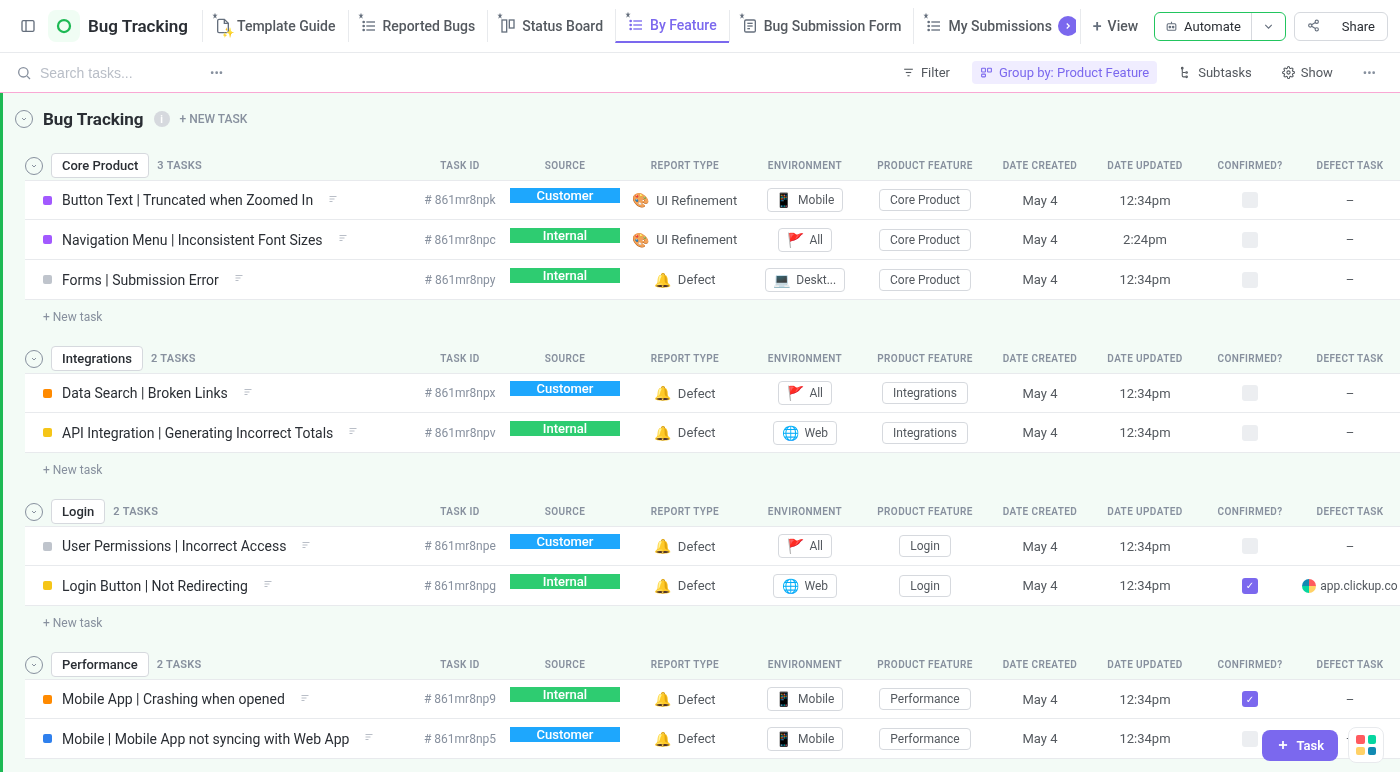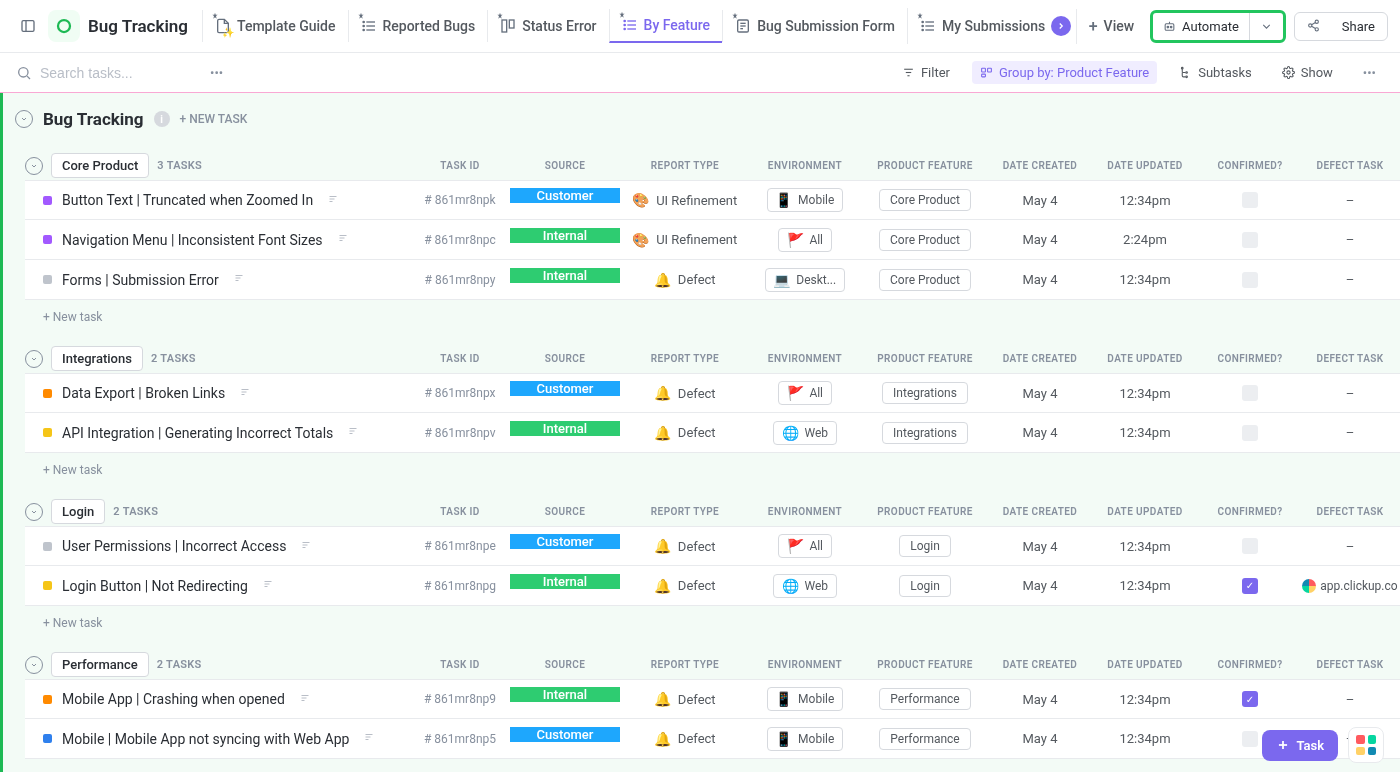--- a/index.html
+++ b/index.html
@@ -10,21 +10,21 @@
 .icon-button { width: 32px; height: 32px; display: flex; align-items: center; justify-content: center; border-radius: 6px; cursor: pointer; color: #656f7d; }
 .app-logo { width: 32px; height: 32px; border-radius: 8px; background: #f0fdf4; display:flex; align-items:center; justify-content:center; margin-right:4px;}
 .app-title { font-size: 17px; font-weight: 600; margin-right: 10px; color:#2a2e34;}
 .tabs { display: flex; align-items: center; flex: 1; gap: 0; overflow:hidden;}
 .tab { display: flex; align-items: center; gap: 6px; padding: 8px 12px; cursor: pointer; color: #54595f; font-size: 14px; font-weight: 500; border-left: 1px solid #e8eaed; white-space: nowrap;}
 .tab.active { color: #7b68ee; border-bottom: 2px solid #7b68ee; }
 .tab .tab-icon { width: 16px; height: 16px; display:flex; align-items:center; justify-content:center; color:#656f7d; position:relative;}
 .tab.active .tab-icon { color: #7b68ee; }
 .top-right { display: flex; align-items: center; gap: 8px; }
 .btn { display: flex; align-items: flex-start; gap: 22px; padding: 6px 12px; border: 1px solid #d6d9de; border-radius: 6px; cursor: pointer; font-size: 13px; background:#fff; color:#2a2e34;}
-.btn-split { display:flex; border:3px solid #22c55e; border-radius:6px; overflow:hidden;}
+.btn-split { display:flex; border:1px solid #22c55e; border-radius:6px; overflow:hidden;}
 .btn-split .seg { padding:6px 10px; display:flex; align-items:center; gap:6px; cursor:pointer; }
 .btn-split .seg + .seg { border-left:1px solid #d6d9de; }
 .nav-circle { width:20px;height:20px;border-radius:50%;background:#7b68ee;display:flex;align-items:center;justify-content:center;color:#fff;font-size:11px;}
 
 
 .toolbar { display:flex; align-items:center; justify-content:space-between; padding: 8px 16px; border-bottom: 1px solid #f9a8d4;}
 .toolbar-left { display:flex; align-items:center; gap:12px; color:#87909e;}
 .search-wrap { display:flex; align-items:center; gap:8px; color:#87909e;}
 .search-input { border:none; outline:none; font-size:14px; color:#2a2e34; width:150px;}
 .search-input::placeholder { color: #b9bec7; }
@@ -142,21 +142,21 @@
       <div class="tab">
         <span class="tab-icon" style="position:relative">
           <svg width="8" height="8" viewBox="0 0 24 24" style="position:absolute;top:-6px;left:-4px" fill="#656f7d">
             <path d="M12 2l2 6h6l-5 4 2 8-5-4-5 4 2-8-5-4h6z"></path>
           </svg>
           <svg class="svg" viewBox="0 0 24 24" fill="none" stroke="currentColor" stroke-width="2">
             <rect x="3" y="3" width="7" height="18"></rect>
             <rect x="14" y="3" width="7" height="12"></rect>
           </svg>
         </span>
-        <span>Status Error</span>
+        <span>Status Board</span>
       </div>
       <div class="tab active">
         <span class="tab-icon" style="position:relative">
           <svg width="8" height="8" viewBox="0 0 24 24" style="position:absolute;top:-6px;left:-4px" fill="#656f7d">
             <path d="M12 2l2 6h6l-5 4 2 8-5-4-5 4 2-8-5-4h6z"></path>
           </svg>
           <svg class="svg" viewBox="0 0 24 24" fill="none" stroke="currentColor" stroke-width="2">
             <line x1="8" y1="6" x2="21" y2="6"></line>
             <line x1="8" y1="12" x2="21" y2="12"></line>
             <line x1="8" y1="18" x2="21" y2="18"></line>
@@ -462,21 +462,21 @@
       <div class="col-header c-dc">DATE CREATED</div>
       <div class="col-header c-du">DATE UPDATED</div>
       <div class="col-header c-conf">CONFIRMED?</div>
       <div class="col-header c-def">DEFECT TASK</div>
     </div>
         </div>
         <div class="rows">
           <div class="task-row">
       <div class="name-cell">
         <div class="status-square" style="background:#ff8a00"></div>
-        <span class="task-name">Data Export | Broken Links</span>
+        <span class="task-name">Data Search | Broken Links</span>
         <span class="subtask-icon"><svg width="12" height="12" viewBox="0 0 24 24" fill="none" stroke="currentColor" stroke-width="2">
                   <line x1="5" y1="7" x2="19" y2="7"></line>
                   <line x1="5" y1="12" x2="15" y2="12"></line>
                   <line x1="5" y1="17" x2="11" y2="17"></line>
                 </svg></span>
       </div>
       <div class="cells">
         <div class="cell c-taskid"># 861mr8npx</div>
         <div class="cell c-source source-cell" style="background:#1ea7fd">Customer</div>
         <div class="cell c-report">

